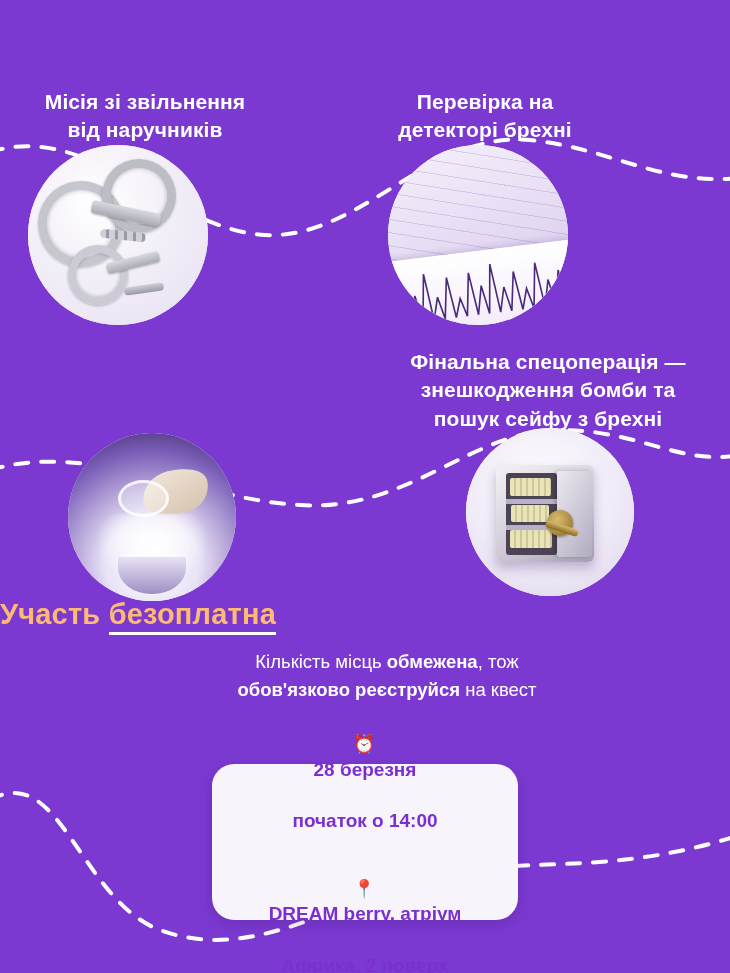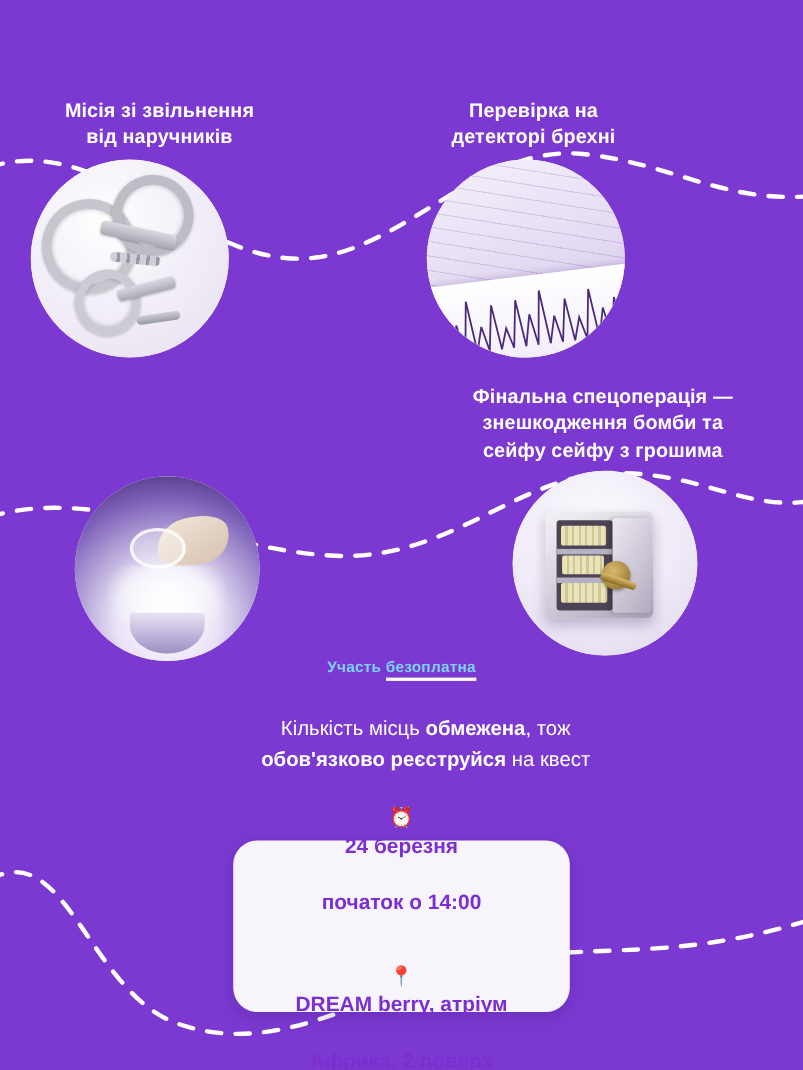--- a/index.html
+++ b/index.html
@@ -25,21 +25,21 @@
     left: 0; top: 0;
     width: 730px; height: 973px;
     pointer-events: none;
   }
 
   
   .caption {
     position: absolute;
     color: #FFFFFF;
     font-weight: bold;
-    font-size: 18px;
+    font-size: 21px;
     line-height: 1.35;
     text-align: center;
     white-space: pre-line;
     letter-spacing: .1px;
   }
 
   
   .bubble {
     position: absolute;
     border-radius: 50%;
@@ -200,24 +200,23 @@
     width: 34px; height: 7px;
     background: linear-gradient(180deg,#d9bb6d,#8a6a24);
     border-radius: 4px;
     transform: rotate(18deg);
   }
 
   
   .free-line {
     position: absolute;
     width: 100%;
-    text-align: center;
-    color: #7dd3fc;
+    color: #fdba74;
     font-weight: bold;
-    font-size: 14px;
+    font-size: 29px;
     letter-spacing: .2px;
   }
   .free-line .underlined {
     border-bottom: 3px solid #FFFFFF;
     padding-bottom: 2px;
   }
   .body-block {
     position: absolute;
     width: 100%;
     text-align: center;
@@ -298,21 +297,21 @@
   <div class="bubble" style="left:68px; top:433px; width:168px; height:168px;">
     <div class="ice-bg"></div>
     <div class="ice-hand"></div>
     <div class="ice-glass"></div>
     <div class="ice-smoke"></div>
     <div class="ice-bowl"></div>
   </div>
 
   <div class="caption" style="left:408px; top:348px; width:280px;">Фінальна спецоперація —
 знешкодження бомби та
-сейфу сейфу з грошима</div>
+пошук сейфу з брехні</div>
 
   <div class="bubble" style="left:466px; top:428px; width:168px; height:168px;">
     <div class="safe-bg"></div>
     <div class="safe-body">
       <div class="safe-inner">
         <div class="safe-shelf" style="top:32%"></div>
         <div class="safe-shelf" style="top:64%"></div>
         <div class="safe-cash" style="left:8%; top:6%;  width:80%; height:22%;"></div>
         <div class="safe-cash" style="left:10%; top:40%; width:74%; height:20%;"></div>
         <div class="safe-cash" style="left:8%; top:70%; width:82%; height:22%;"></div>
@@ -333,21 +332,21 @@
     </div>
     <div>
       <b>обов'язково реєструйся</b><span> на квест</span>
     </div>
   </div>
 
   <div class="info-card" style="left:212px; top:764px; width:306px; height:156px;">
 
     <div class="info-row">
       <span class="emoji">⏰</span>
-      <span>24 березня</span><br>
+      <span>28 березня</span><br>
       <span>початок о 14:00</span>
     </div>
 
     <div class="info-row">
       <span class="emoji">📍</span>
       <span>DREAM berry, атріум</span><br>
       <span>Африка, 2 поверх</span>
     </div>
   </div>
 

